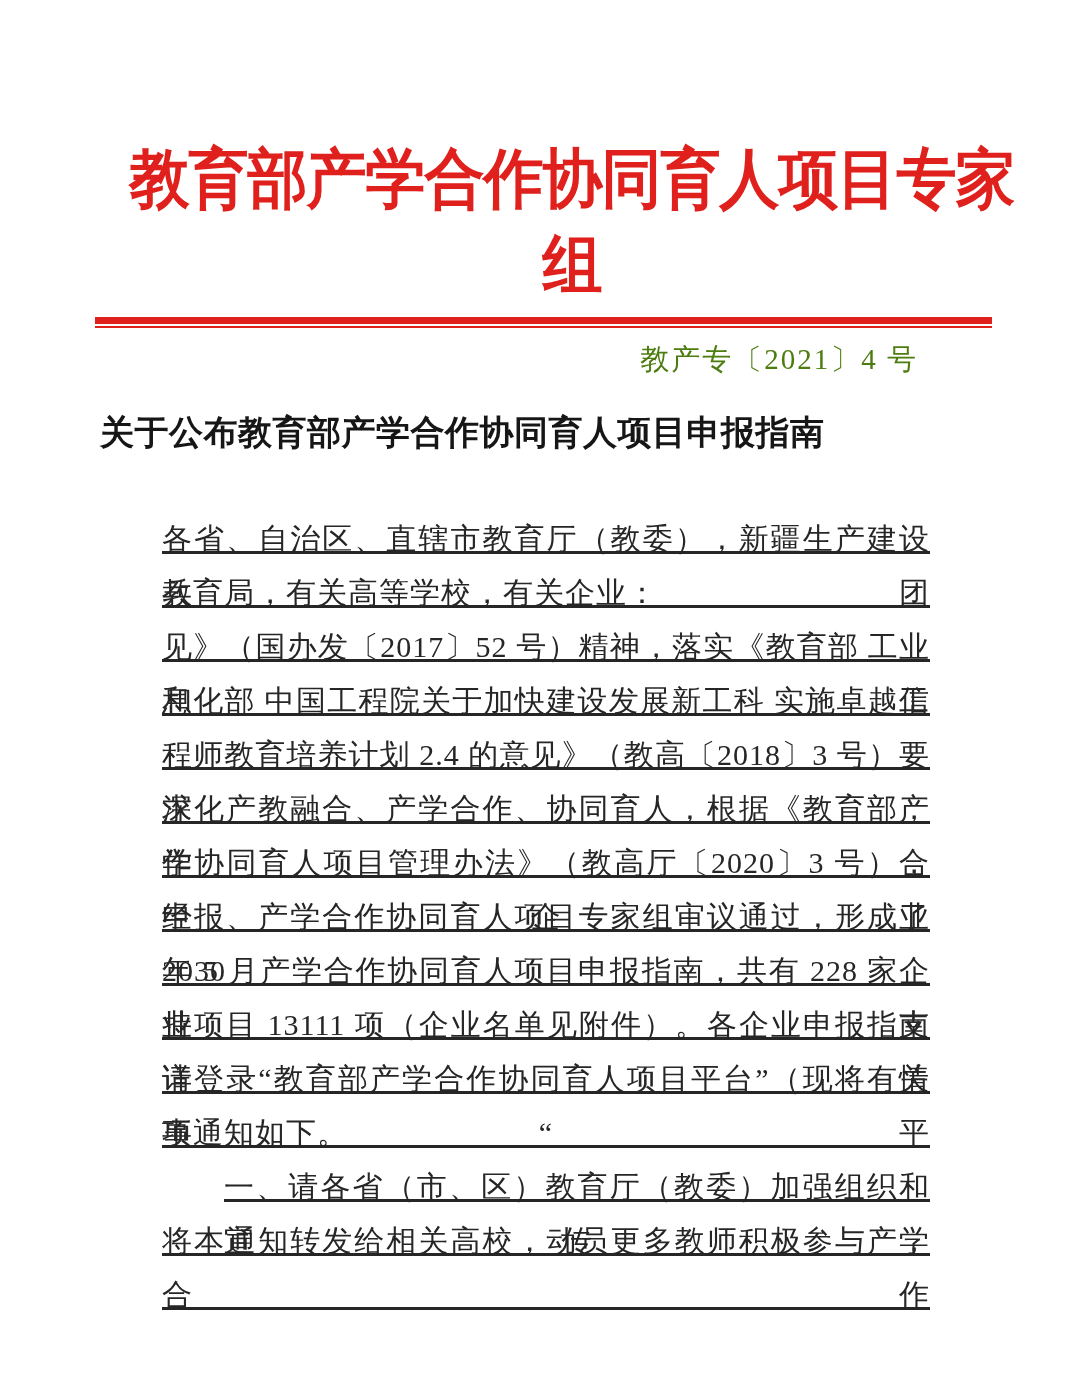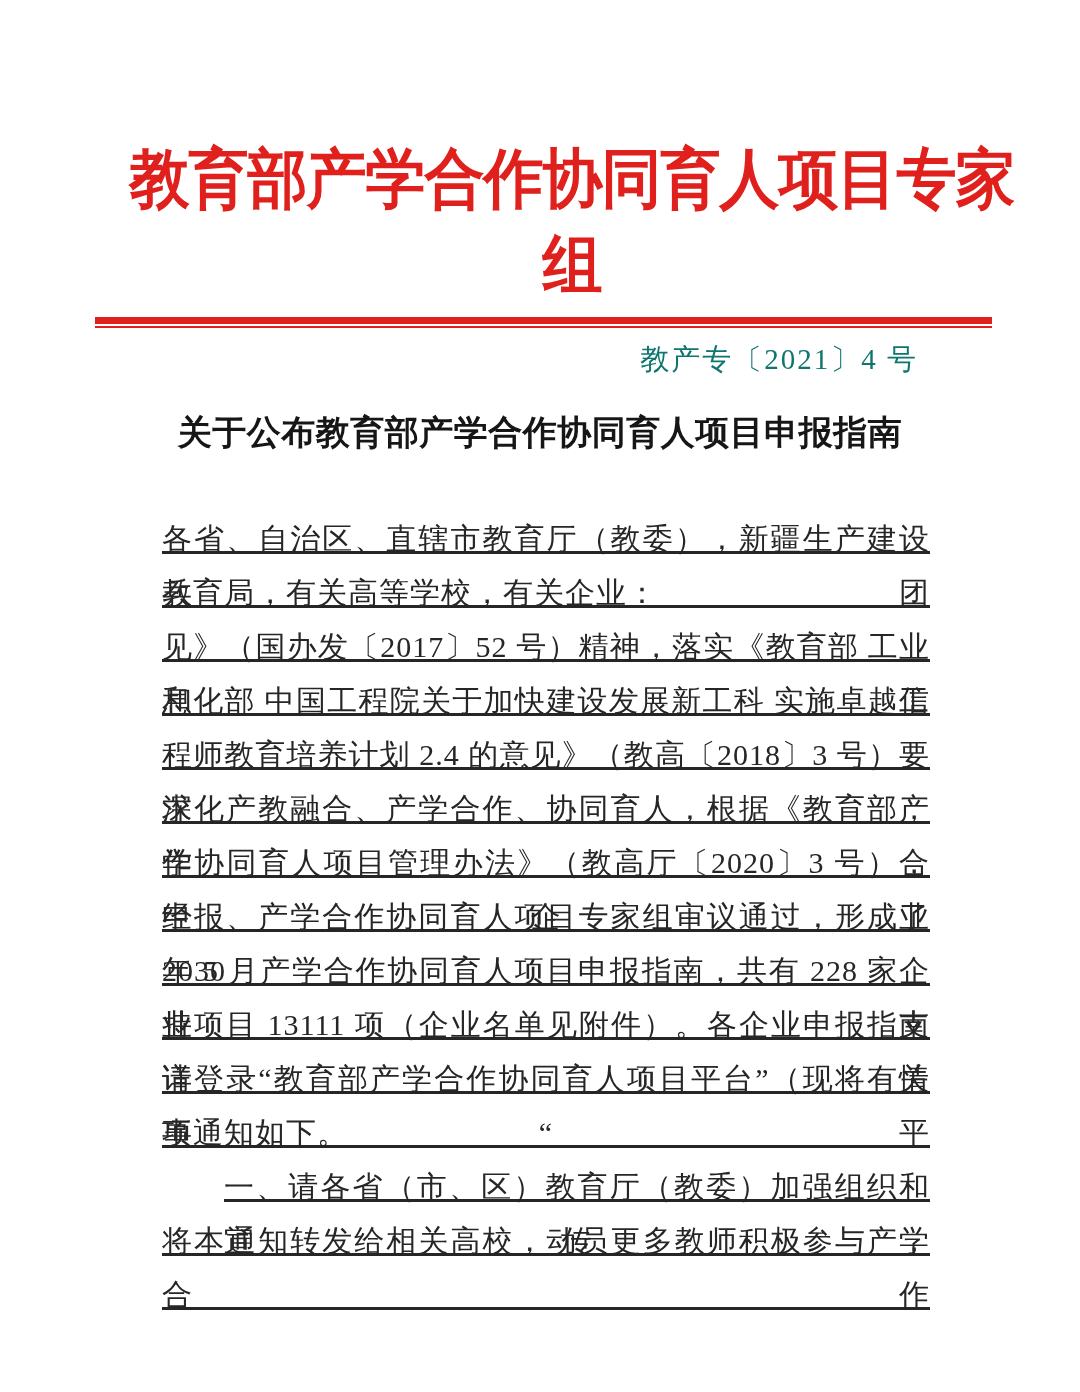--- a/index.html
+++ b/index.html
@@ -43,26 +43,25 @@
       var(--accent, #e0201c) 9px,
       var(--accent, #e0201c) 11px
     );
   }
   .doc-number {
     margin-top: 10px;
     padding-right: 162px;
     text-align: right;
     font-size: 29px;
     line-height: 42px;
-    color: #0f766e;
+    color: #4d7c0f;
     letter-spacing: 2px;
   }
   .doc-title {
     margin: 30px 100px 0 100px;
-    text-align: center;
     font-weight: bold;
     font-size: 34px;
     line-height: 46px;
     color: #161616;
     letter-spacing: 0.5px;
   }
   .body-text {
     margin: 56px 150px 0 162px;
     font-size: 30px;
     color: #262626;

